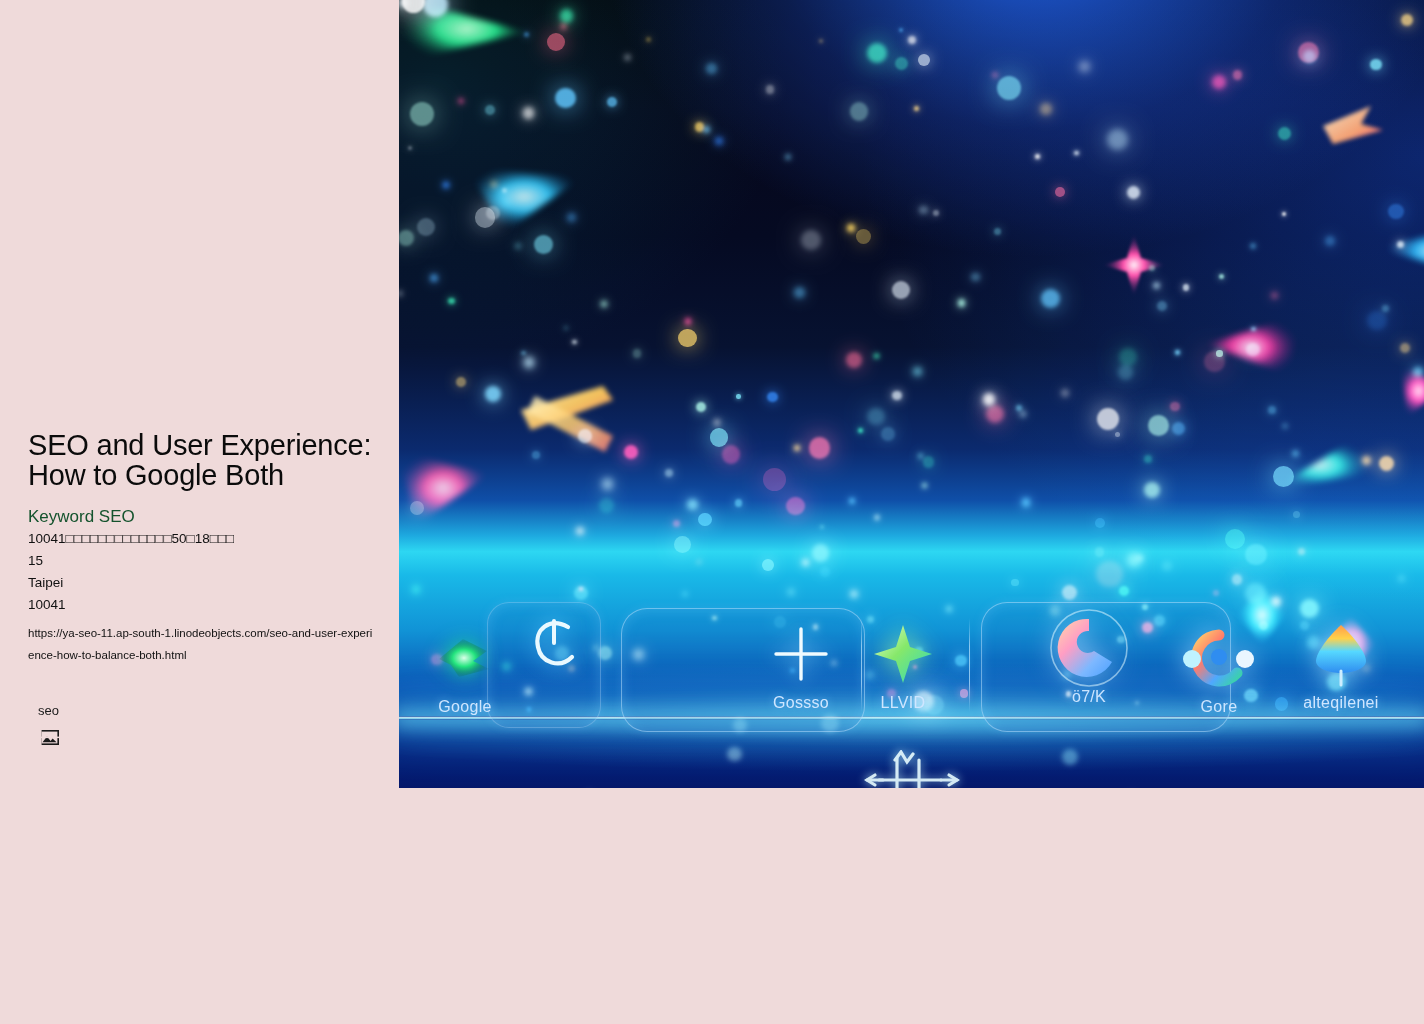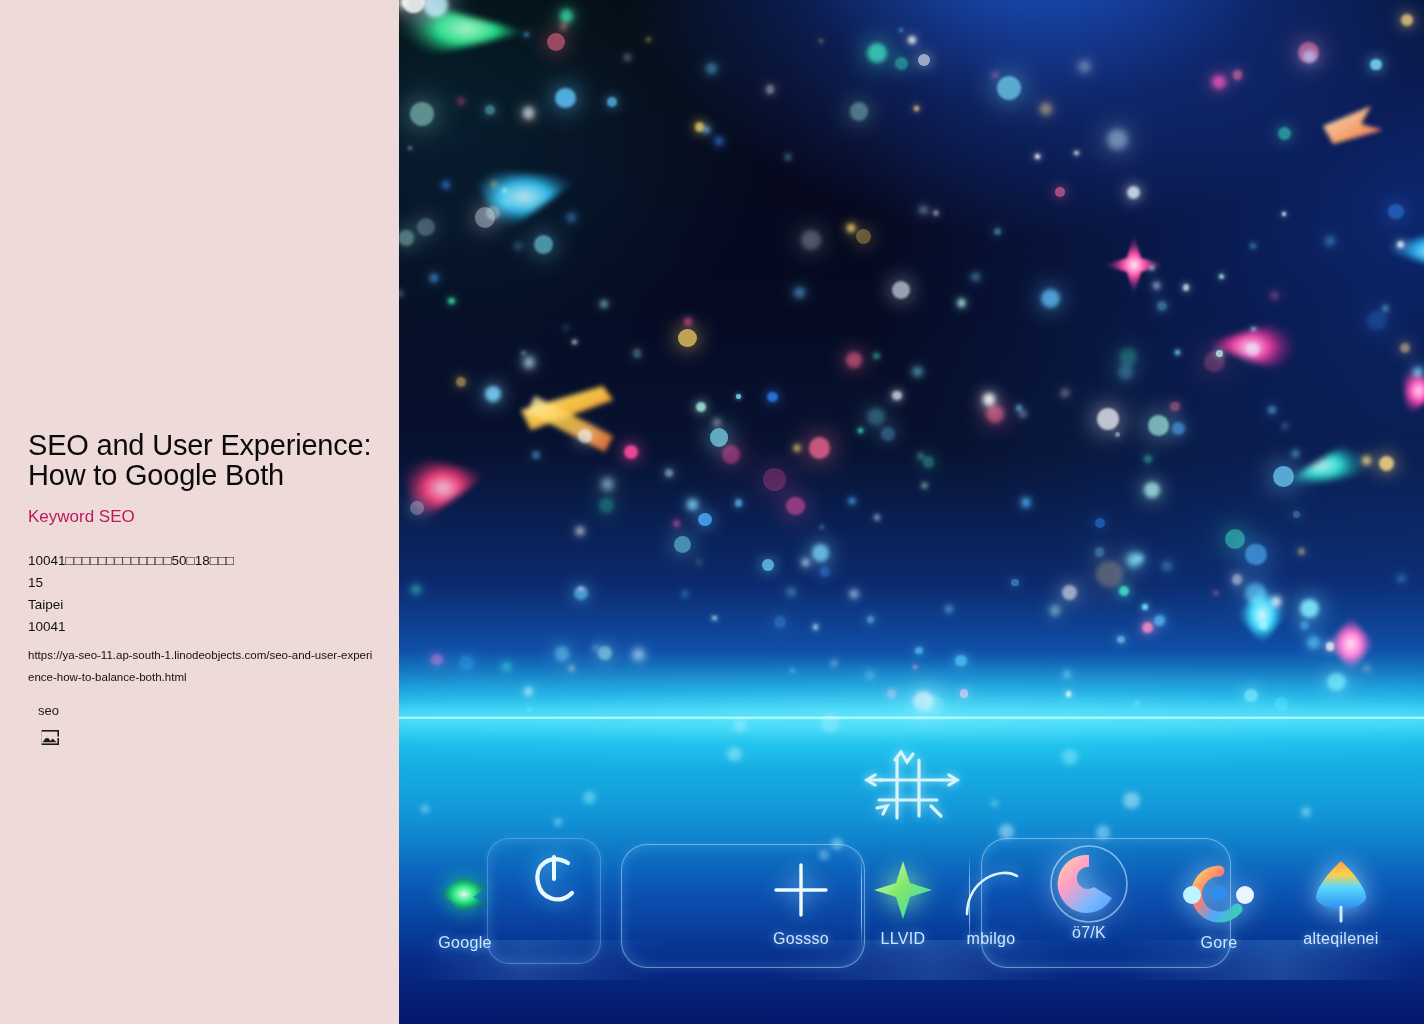--- a/index.html
+++ b/index.html
@@ -43,22 +43,22 @@
     line-height: 30px;
     font-weight: normal;
     color: #0b0b0b;
     margin: 0 0 16px 0;
     letter-spacing: -0.2px;
     font-family: "Liberation Sans", sans-serif;
   }
   .doc-subtitle {
     font-size: 17px;
     line-height: 22px;
-    color: #be185d;
-    margin: 0 0 22px 0;
+    color: #14532d;
+    margin: 0 0 0 0;
     font-family: "Liberation Sans", sans-serif;
   }
   .meta-line {
     font-size: 13.5px;
     line-height: 22px;
     color: #111;
     margin: 0;
     font-family: "Liberation Sans", sans-serif;
     white-space: nowrap;
   }
@@ -85,21 +85,21 @@
     left: 40px;
     top: 730px;
     width: 19px;
     height: 15px;
   }
 
   
   .hero {
     position: relative;
     width: 1025px;
-    height: 1024px;
+    height: 788px;
     flex: 0 0 1025px;
     overflow: hidden;
     background: #15803d;
   }
   .hero-sky2 {
     position: absolute;
     inset: 0;
     background: linear-gradient(180deg,
         rgba(4,5,14,1) 0%,
         rgba(6,8,28,1) 14%,
@@ -737,28 +737,20 @@
       <div class="dock-item" style="left:350px; top:18px;">
         <div class="dock-icon">
           <svg width="60" height="60" viewBox="0 0 60 60" style="filter: drop-shadow(0 0 10px rgba(140,215,255,0.95));">
             <line x1="30" y1="5" x2="30" y2="55" stroke="#f0fbff" stroke-width="3.4" stroke-linecap="round"></line>
             <line x1="5" y1="30" x2="55" y2="30" stroke="#f0fbff" stroke-width="3.4" stroke-linecap="round"></line>
           </svg>
         </div>
         <div class="dock-label">Gossso</div>
       </div>
 
-      <div class="dock-item" style="left:540px; top:18px;">
-        <div class="dock-icon">
-          <svg width="60" height="60" viewBox="0 0 60 60" style="filter: drop-shadow(0 0 8px rgba(150,215,255,0.8));">
-            <path d="M6 54 C6 20, 40 6, 56 16" fill="none" stroke="#dff3ff" stroke-width="2.6" stroke-linecap="round"></path>
-          </svg>
-        </div>
-        <div class="dock-label">mbilgo</div>
-      </div>
 
       <div class="dock-item" style="left:638px; top:12px;">
         <div class="dock-icon">
           <svg width="86" height="86" viewBox="0 0 86 86" style="filter: drop-shadow(0 0 14px rgba(160,215,255,0.75));">
             <circle cx="43" cy="43" r="38" fill="none" stroke="rgba(220,245,255,0.55)" stroke-width="1.6"></circle>
             <defs>
               <linearGradient id="dkChr" x1="0" y1="0" x2="1" y2="1">
                 <stop offset="0%" stop-color="#ffd9a8"></stop>
                   <stop offset="35%" stop-color="#ff9ec4"></stop>
                 <stop offset="70%" stop-color="#7db8ff"></stop>

